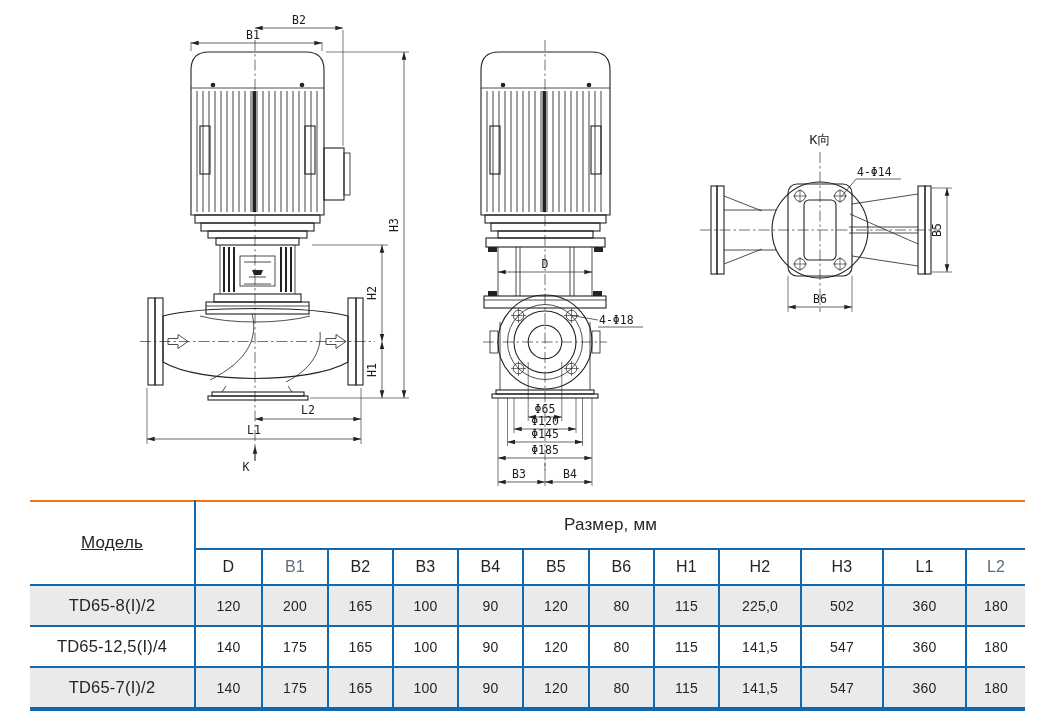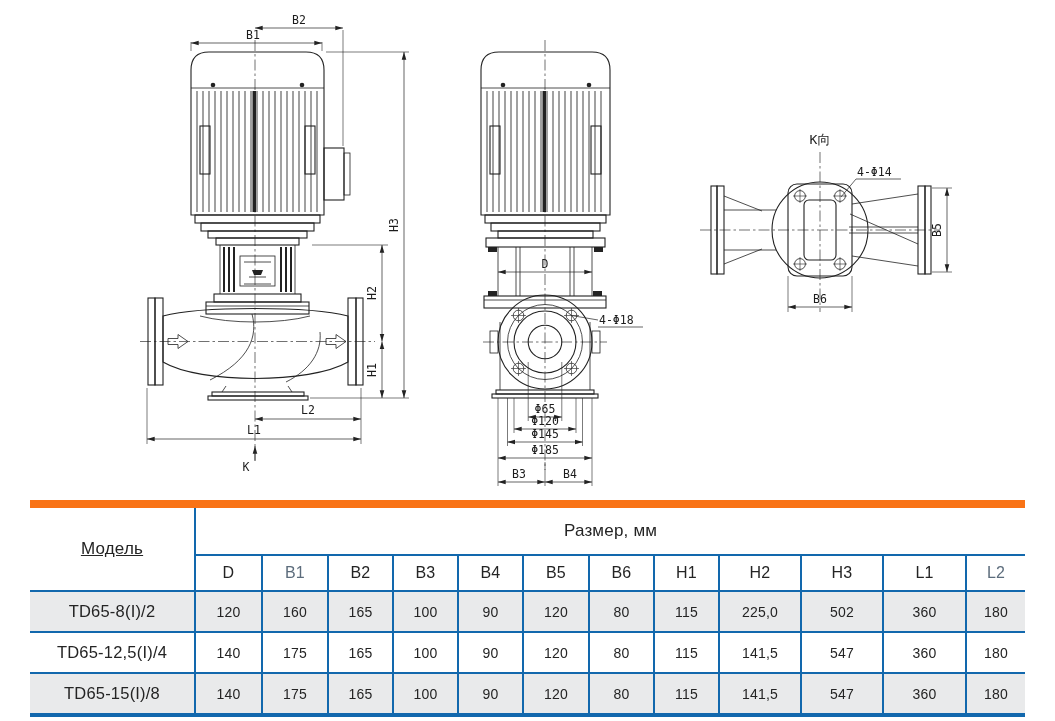--- a/index.html
+++ b/index.html
@@ -18,21 +18,21 @@
   .wit{stroke:#222;stroke-width:.6;fill:none;}
   .cl{stroke:#333;stroke-width:.7;fill:none;stroke-dasharray:11 3 2.5 3;}
 
   
   .spec-table{position:absolute;top:500px;left:30px;width:995px;
     border-collapse:collapse;table-layout:fixed;}
   .spec-table td{border:2.4px solid #1268ad;text-align:center;vertical-align:middle;
     color:#242424;background:#fff;padding:0;letter-spacing:.2px;}
   .spec-table tr td:first-child{border-left:none;}
   .spec-table tr td:last-child{border-right:none;}
-  .spec-table tr.r-top td{border-top:8px solid #f97316;}
+  .spec-table tr.r-top td{border-top:2px solid #f97316;}
   .spec-table tr.r-bot td{border-bottom:4px solid #1268ad;}
   .cell-model-h{font-size:17px;text-decoration:underline;}
   .cell-size-h{font-size:17px;height:46px;}
   .r-cols td{height:34px;font-size:16px;}
   .r-data td{height:39px;font-size:14px;}
   .r-data td.model{font-size:16.5px;}
   tr.alt td{background:#e9eaeb;}
   td.hl{color:#5c6c7c;}
 </style>
 </head>
@@ -255,21 +255,21 @@
     <td>B6</td>
     <td>H1</td>
     <td>H2</td>
     <td>H3</td>
     <td>L1</td>
     <td class="hl">L2</td>
   </tr>
   <tr class="r-data alt">
     <td class="model">TD65-8(I)/2</td>
     <td>120</td>
-    <td>160</td>
+    <td>200</td>
     <td>165</td>
     <td>100</td>
     <td>90</td>
     <td>120</td>
     <td>80</td>
     <td>115</td>
     <td>225,0</td>
     <td>502</td>
     <td>360</td>
     <td>180</td>
@@ -283,21 +283,21 @@
     <td>90</td>
     <td>120</td>
     <td>80</td>
     <td>115</td>
     <td>141,5</td>
     <td>547</td>
     <td>360</td>
     <td>180</td>
   </tr>
   <tr class="r-data alt r-bot">
-    <td class="model">TD65-15(I)/8</td>
+    <td class="model">TD65-7(I)/2</td>
     <td>140</td>
     <td>175</td>
     <td>165</td>
     <td>100</td>
     <td>90</td>
     <td>120</td>
     <td>80</td>
     <td>115</td>
     <td>141,5</td>
     <td>547</td>

